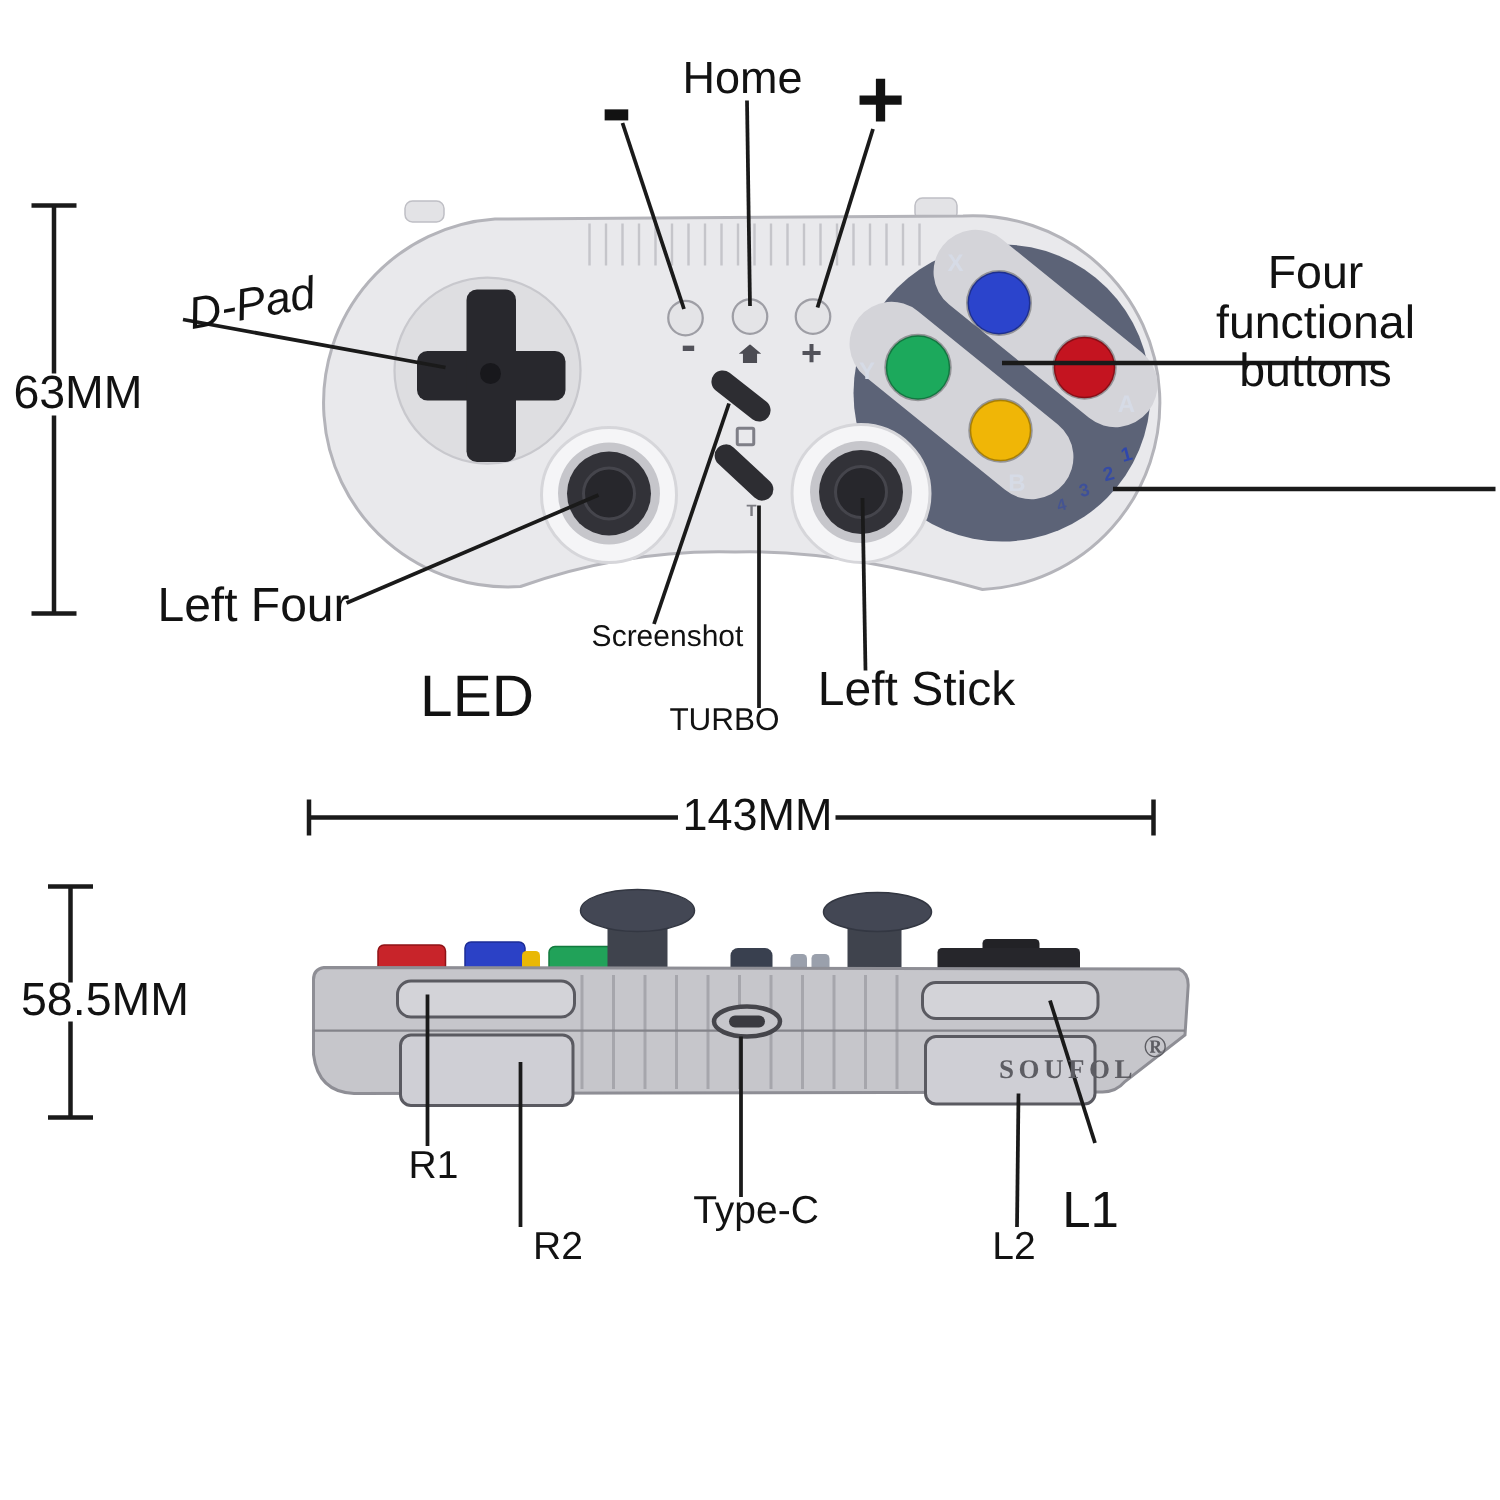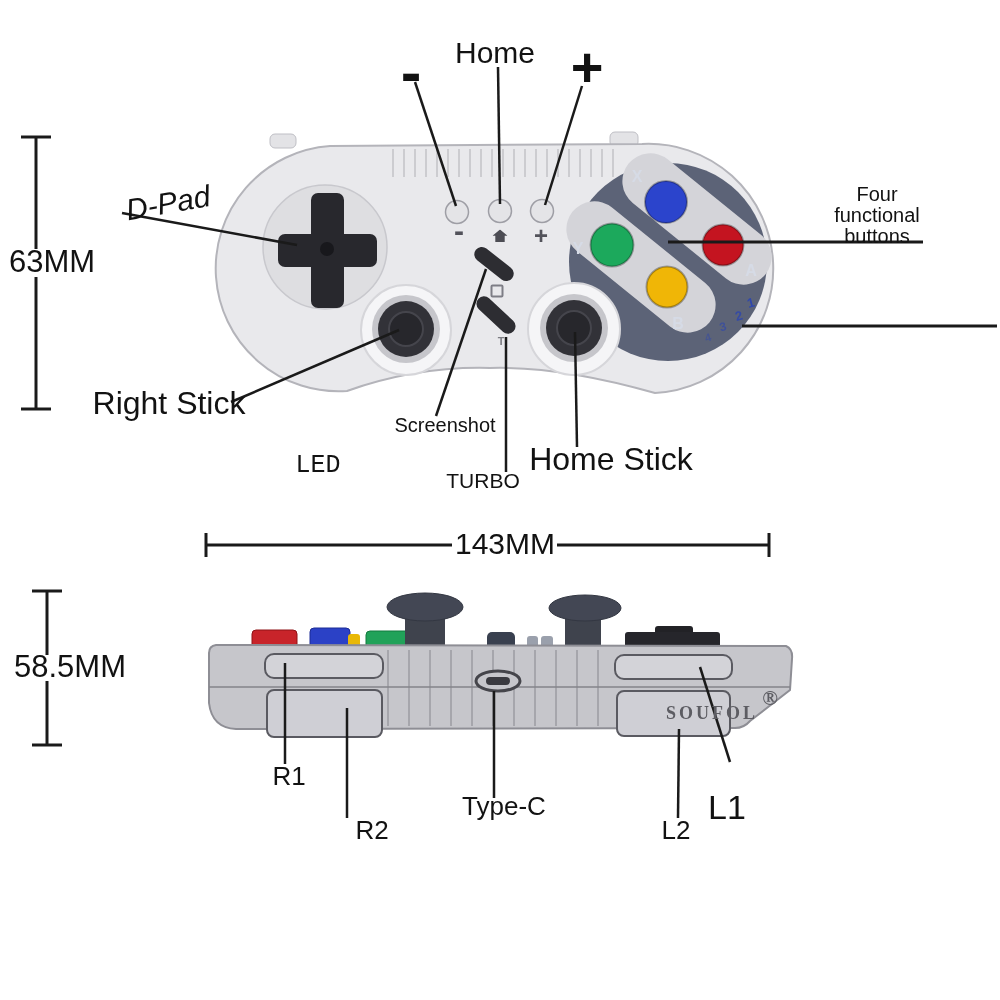--- a/index.html
+++ b/index.html
@@ -168,27 +168,27 @@
       <line x1="47" y1="681" x2="47" y2="745"></line>
       <line x1="32" y1="745" x2="62" y2="745"></line>
     </g>
   </g>
 </svg>
 
 <div class="lbl glyph" style="left:411px;top:72px;font-size:62px;">-</div>
 <div class="lbl" style="left:495px;top:53px;font-size:30px;">Home</div>
 <div class="lbl glyph" style="left:587px;top:67px;font-size:56px;">+</div>
 <div class="lbl" style="left:168px;top:203px;font-size:30px;font-style:italic;transform:translate(-50%,-50%) rotate(-10deg);">D-Pad</div>
-<div class="lbl" style="left:877px;top:215px;font-size:20px;">Four functional
+<div class="lbl" style="left:877px;top:215px;font-size:31px;">Four functional
 buttons</div>
-<div class="lbl" style="left:169px;top:404px;font-size:32px;">Right Stick</div>
+<div class="lbl" style="left:169px;top:404px;font-size:32px;">Left Four</div>
 <div class="lbl" style="left:414px;top:425px;font-size:20px;margin-left:31px;">Screenshot</div>
-<div class="lbl" style="left:318px;top:466px;font-size:25px;font-family:Liberation Mono, monospace;">LED</div>
+<div class="lbl" style="left:318px;top:466px;font-size:39px;">LED</div>
 <div class="lbl" style="left:483px;top:481px;font-size:21px;">TURBO</div>
-<div class="lbl" style="left:611px;top:460px;font-size:32px;">Home Stick</div>
+<div class="lbl" style="left:611px;top:460px;font-size:32px;">Left Stick</div>
 
 <div class="lbl" style="left:52px;top:262px;font-size:31px;text-align:center;">63MM</div>
 <div class="lbl" style="left:505px;top:544px;font-size:30px;">143MM</div>
 <div class="lbl" style="left:70px;top:667px;font-size:31px;">58.5MM</div>
 
 <div class="lbl onctl glyph" style="left:459px;top:231px;font-size:30px;">-</div>
 <svg class="homeicon" style="left:500px;top:236px;" width="15" height="13" viewBox="0 0 15 13">
   <path d="M7.5 0 L15 6.3 L12.2 6.3 L12.2 12.5 L2.8 12.5 L2.8 6.3 L0 6.3 Z" fill="#4c4c53"></path>
 </svg>
 <div class="lbl onctl glyph" style="left:541px;top:236px;font-size:24px;">+</div>

